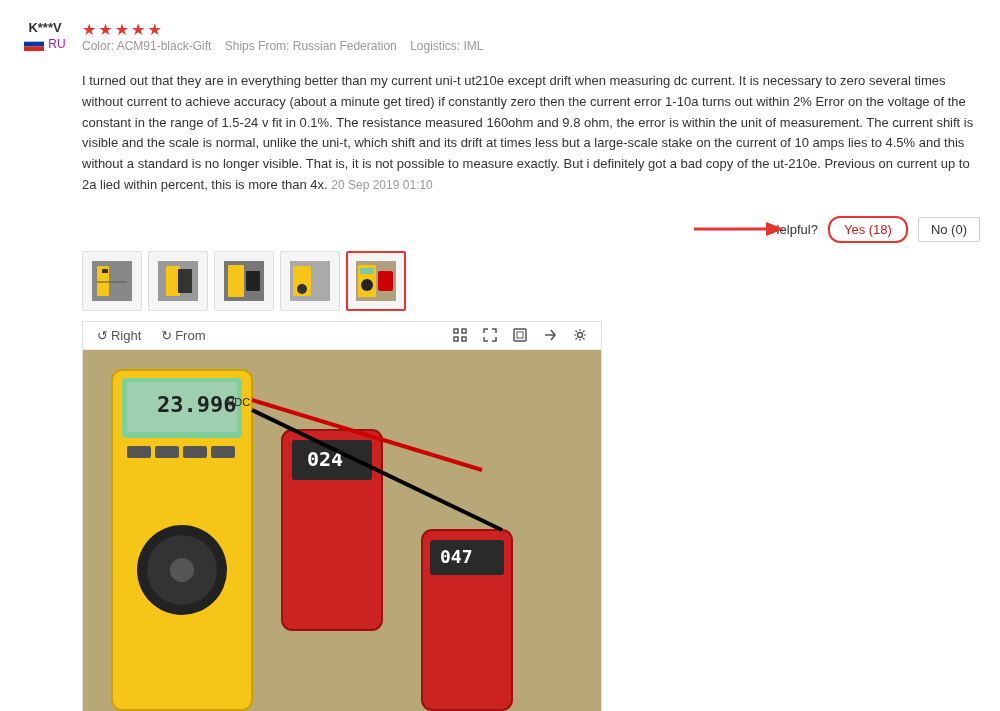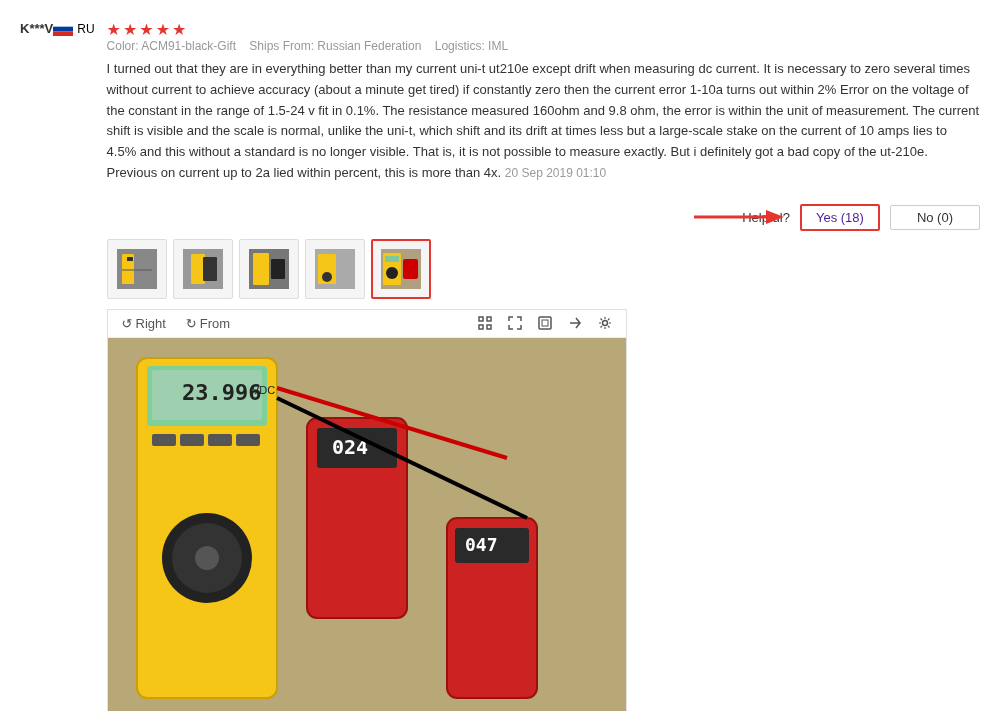--- a/index.html
+++ b/index.html
@@ -15,51 +15,51 @@
       margin: 0 auto;
     }
     .review-header {
       display: flex;
       align-items: flex-start;
       gap: 12px;
       margin-bottom: 6px;
     }
     .user-info {
       display: flex;
-      flex-direction: row;
+      flex-direction: column;
       align-items: center;
       min-width: 50px;
     }
     .username {
       font-weight: bold;
       font-size: 13px;
       color: #333;
     }
     .flag-country {
       display: flex;
       align-items: center;
       gap: 4px;
       font-size: 12px;
-      color: #000000;
+      color: #a21caf;
       margin-top: 2px;
     }
     .flag {
       width: 20px;
       height: 14px;
       display: inline-block;
     }
     .stars {
       color: #e4352f;
       font-size: 16px;
       letter-spacing: 2px;
     }
     .review-meta {
       font-size: 12px;
       color: #999;
-      margin-bottom: 6px;
+      margin-bottom: 18px;
     }
     .review-meta span {
       margin-right: 10px;
     }
     .review-text {
       font-size: 13px;
       line-height: 1.6;
       color: #333;
       margin-bottom: 20px;
     }
@@ -100,31 +100,31 @@
       margin-bottom: 8px;
       position: relative;
     }
     .helpful-label {
       font-size: 13px;
       color: #333;
     }
     .helpful-yes {
       border: 2px solid #e4352f;
       background: #fff;
-      color: #4c1d95;
+      color: #b91c1c;
       padding: 4px 14px;
       font-size: 13px;
       cursor: pointer;
-      border-radius: 2px;
+      border-radius: 12px;
     }
     .helpful-no {
       border: 1px solid #ccc;
       background: #fff;
       color: #333;
-      padding: 4px 26px;
+      padding: 4px 12px;
       font-size: 13px;
       cursor: pointer;
       border-radius: 2px;
     }
     .image-viewer {
       border: 1px solid #e0e0e0;
       background: #fff;
       max-width: 520px;
     }
     .image-controls {

